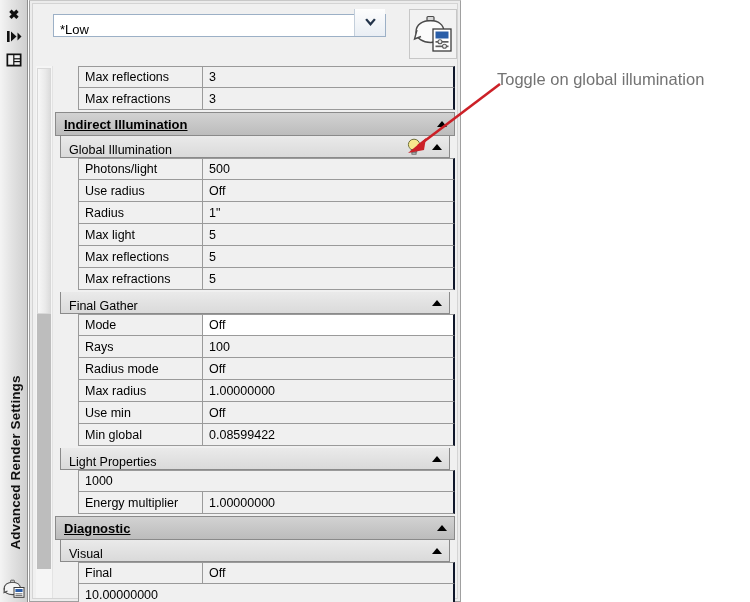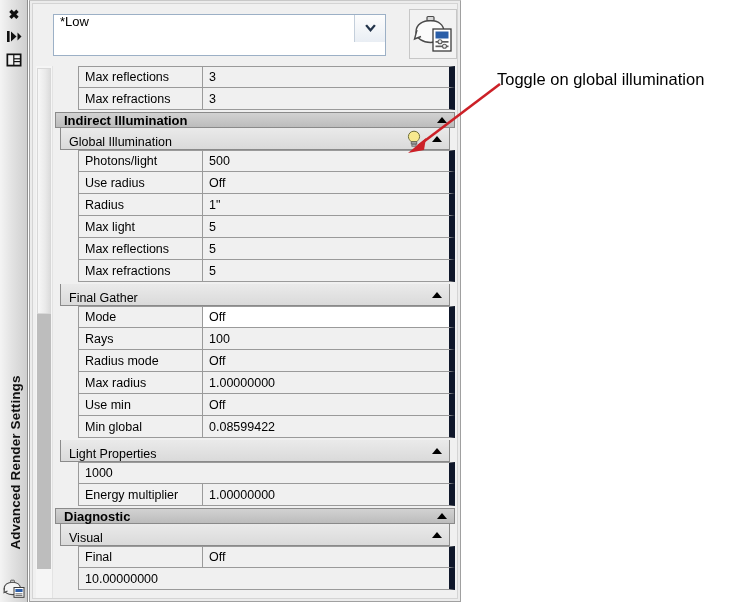--- a/index.html
+++ b/index.html
@@ -76,26 +76,26 @@
     right: 2px; bottom: 2px;
     background: #f0f0f0;
     border: 1px solid #d4d4d4;
     box-sizing: border-box;
   }
 
   
   #preset-combo {
     position: absolute;
     left: 20px; top: 10px;
-    width: 333px; height: 42px;
+    width: 333px; height: 23px;
     background: #ffffff;
     border: 1px solid #9cb0c6;
     box-sizing: border-box;
     display: flex;
-    align-items: flex-start;
+    align-items: flex-end;
   }
   #preset-value {
     flex: 1;
     padding-left: 6px;
     font-size: 13px;
     color: #000;
     line-height: 1;
   }
   #preset-arrow {
     width: 30px; height: 27px;
@@ -156,21 +156,21 @@
   }
 
   
   .prop-row {
     display: flex;
     height: 22px;
     box-sizing: border-box;
     margin-left: 23px;
     width: 377px;
     border-left: 1px solid #9a9a9a;
-    border-right: 6px solid #0f172a;
+    border-right: 2px solid #0f172a;
     border-bottom: 1px solid #9a9a9a;
     background: #f0f0f0;
   }
   .prop-row.first-of-block { border-top: 1px solid #9a9a9a; }
   .prop-name {
     width: 124px;
     box-sizing: border-box;
     padding-left: 6px;
     display: flex;
     align-items: center;
@@ -187,28 +187,29 @@
     align-items: center;
     font-size: 12.5px;
     color: #000;
     background: #f0f0f0;
   }
   .prop-value.active { background: #ffffff; }
 
   
   .section-major {
     position: relative;
-    height: 16px;
+    height: 24px;
     box-sizing: border-box;
     width: 400px;
     margin-left: 0;
     background: linear-gradient(to bottom, #d2d2d2, #bcbcbc);
     border: 1px solid #8a8a8a;
     display: flex;
     align-items: center;
+    text-decoration: underline;
   }
   .section-major .sect-label {
     padding-left: 8px;
     font-size: 13px;
     font-weight: bold;
     color: #000;
   }
 
   
   .section-minor {
@@ -249,21 +250,21 @@
   }
   .bulb-toggle svg { display: block; }
 
   .gap { height: 2px; }
 
   
   #annotation-text {
     position: absolute;
     left: 497px; top: 70px;
     font-size: 16.5px;
-    color: #000000;
+    color: #737373;
     white-space: nowrap;
   }
   #annotation-arrow {
     position: absolute;
     left: 400px; top: 80px;
     width: 110px; height: 85px;
     pointer-events: none;
   }
 </style>
 </head>

